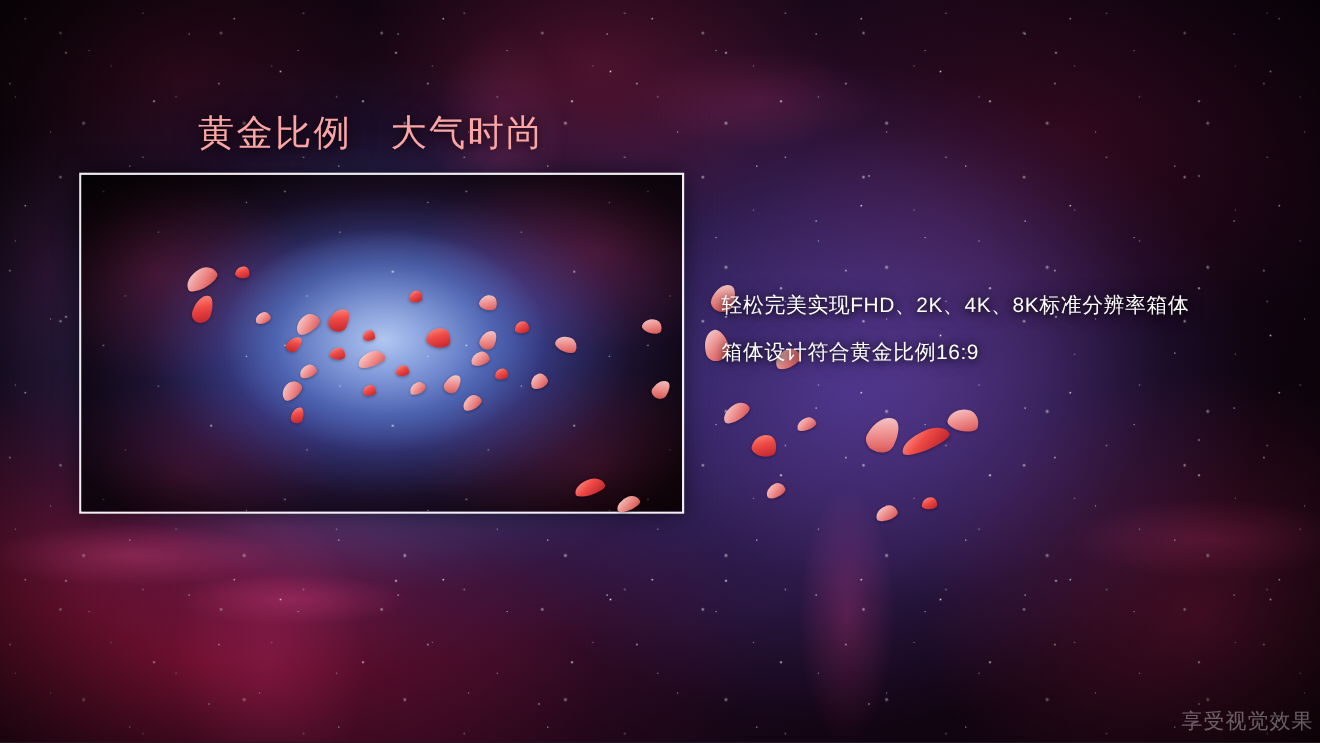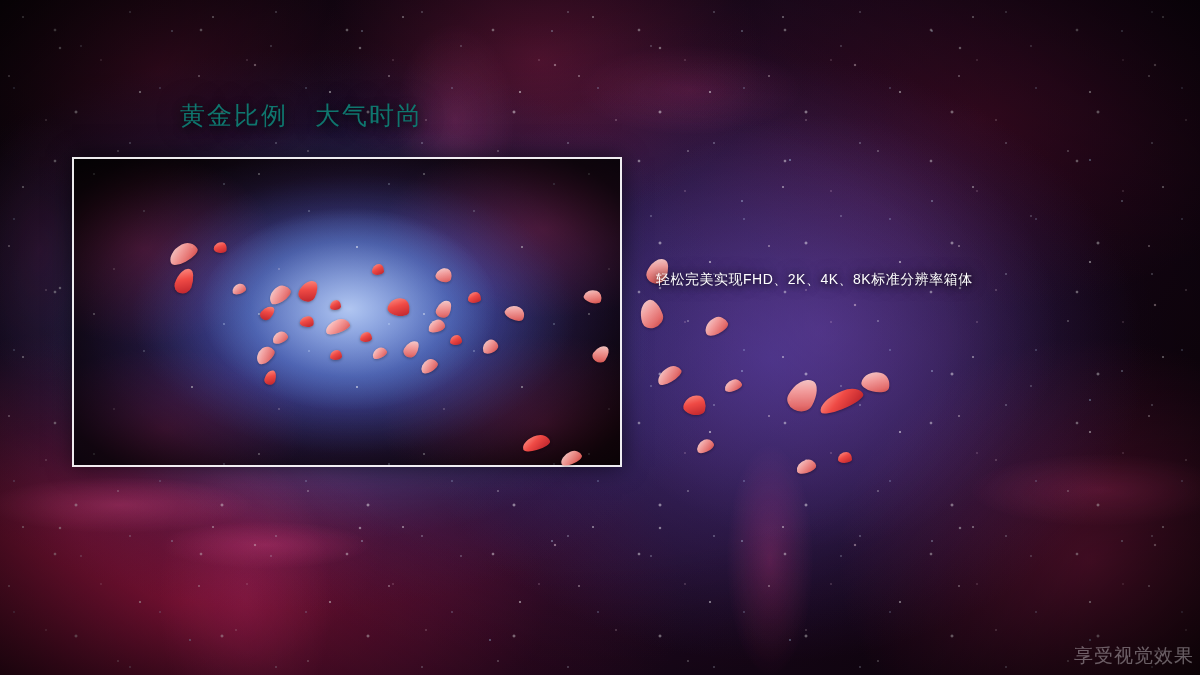--- a/index.html
+++ b/index.html
@@ -141,33 +141,33 @@
     opacity:.93;
   }
   .petal.deep {
     background:linear-gradient(150deg, #ff9b8f 0%, #ef4a45 45%, #b81f28 100%);
   }
 
   
   #title {
     position:absolute;
     left:180px; top:99px;
-    font-size:25px;
+    font-size:33px;
     letter-spacing:2px;
-    color:#0f766e;
+    color:#fca5a5;
     white-space:pre;
     text-shadow:0 2px 10px rgba(0,0,0,0.75), 0 0 24px rgba(0,0,0,0.5);
   }
   #body-copy {
     position:absolute;
     left:656px; top:258px;
     width:530px;
   }
   .body-line {
-    font-size:14px;
+    font-size:19px;
     line-height:42px;
     color:#ffffff;
     letter-spacing:0.5px;
     white-space:pre;
     text-shadow:0 1px 7px rgba(0,0,0,0.85), 0 0 16px rgba(0,0,0,0.6);
   }
   #watermark {
     position:absolute;
     right:6px; bottom:6px;
     font-size:19px;
@@ -239,17 +239,18 @@
       <div class="petal soft" style="left: 696px; top: 440px; width: 18px; height: 12px; transform: rotate(-24deg);"></div>
       <div class="petal soft" style="left: 790px; top: 378px; width: 26px; height: 34px; transform: rotate(28deg);"></div>
       <div class="petal deep" style="left: 818px; top: 392px; width: 46px; height: 17px; transform: rotate(-22deg);"></div>
       <div class="petal soft" style="left: 862px; top: 372px; width: 28px; height: 20px; transform: rotate(14deg);"></div>
       <div class="petal soft" style="left: 796px; top: 460px; width: 20px; height: 13px; transform: rotate(-16deg);"></div>
       <div class="petal deep" style="left: 838px; top: 452px; width: 14px; height: 11px; transform: rotate(0deg);"></div>
     </div>
 
   <div id="body-copy">
     <div class="body-line">轻松完美实现FHD、2K、4K、8K标准分辨率箱体</div>
+    <div class="body-line">箱体设计符合黄金比例16:9</div>
   </div>
 
   <div id="watermark">享受视觉效果</div>
 
 </div>
 
 </body></html>

